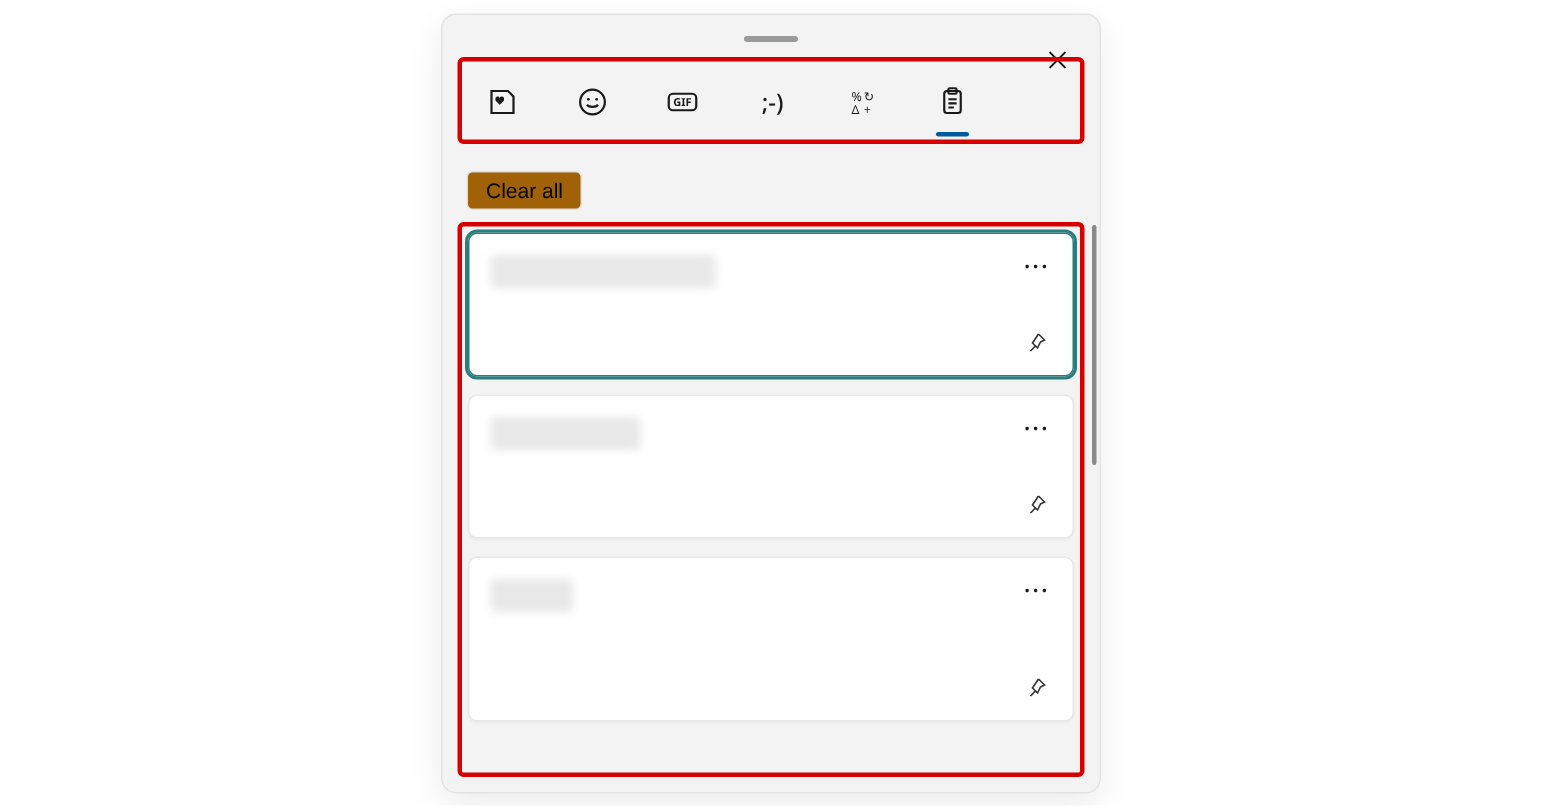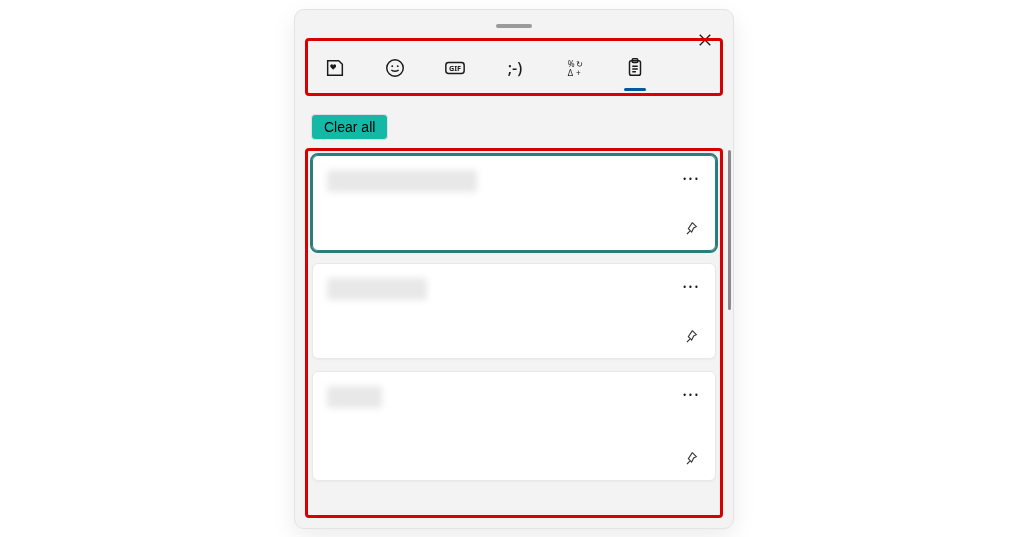--- a/index.html
+++ b/index.html
@@ -43,21 +43,21 @@
     content:""; position:absolute; bottom:-6px; left:6px; right:6px; height:3px;
     background:#005a9e; border-radius:2px;
   }
 
   .section-header {
     display:flex; align-items:center; justify-content:space-between;
     padding: 18px 16px 8px 16px;
   }
   .section-title { font-size: 19px; font-weight: 400; }
   .clear-all {
-    font-size: 14px; padding: 4px 12px; background: #14b8a6;
+    font-size: 14px; padding: 4px 12px; background: #a16207;
     border: 1px solid #e0e0e0; border-radius: 4px; cursor: pointer;
   }
 
   .list-wrap { padding: 0 10px 10px 10px; position: relative; flex: 1; }
   .scroll-track {
     position: absolute; right: 2px; top: 2px; width: 3px; height: 160px;
     background: #8a8a8a; border-radius: 2px;
   }
   .list-highlight { border: 3px solid #d60000; border-radius: 4px; padding: 4px 4px; height: 100%; overflow: hidden; }
   .clip-item {

